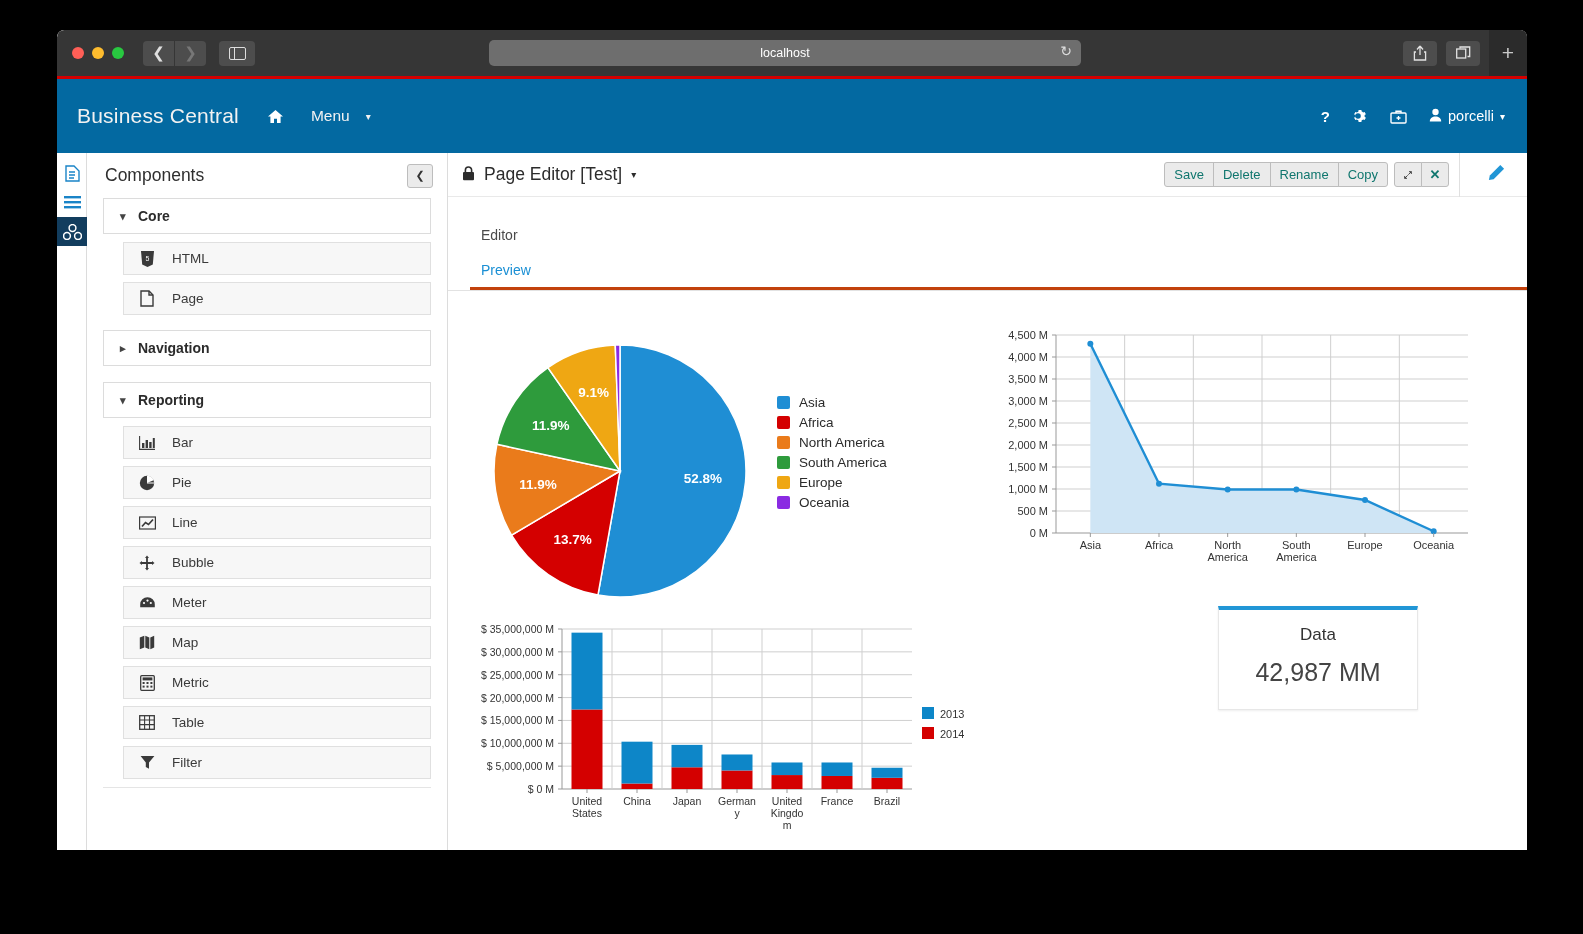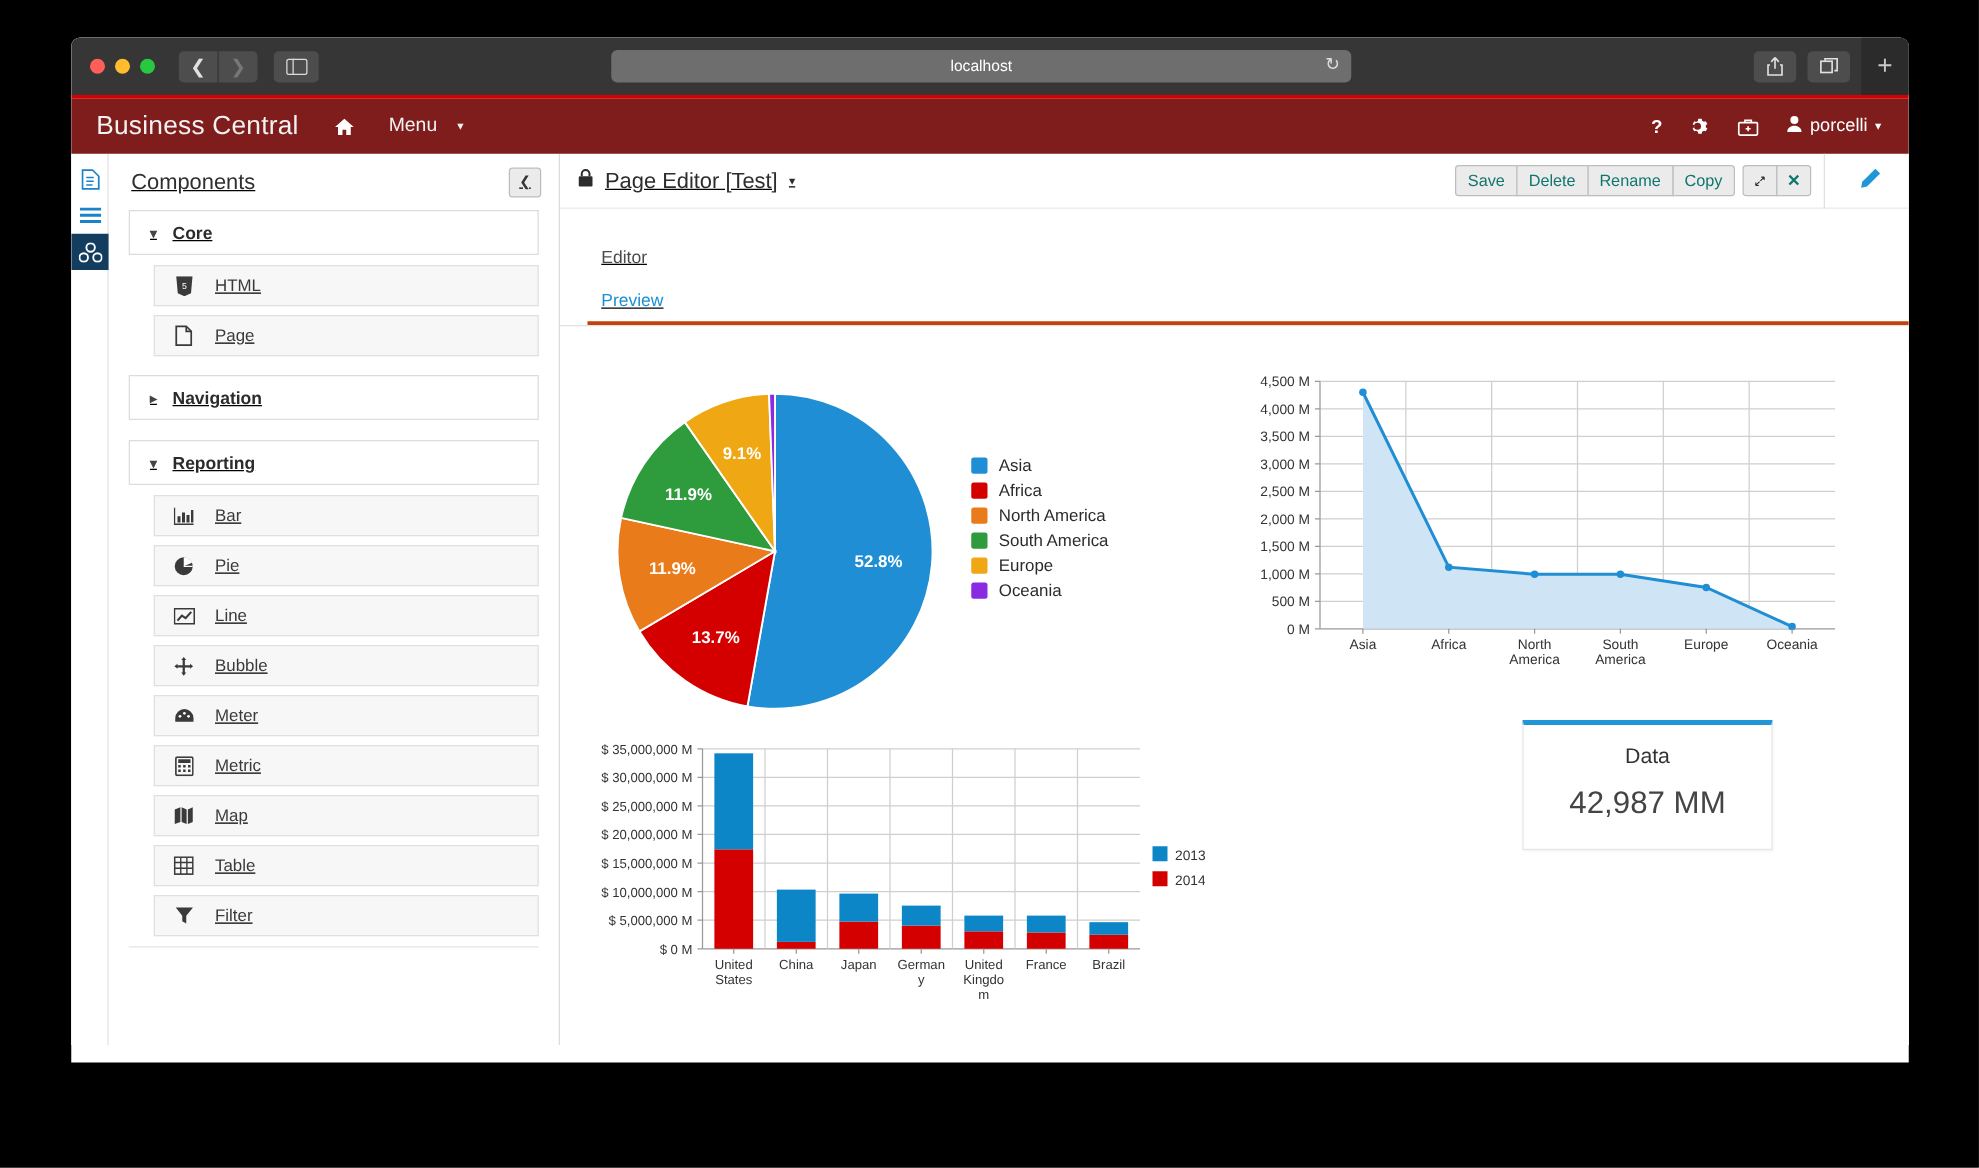--- a/index.html
+++ b/index.html
@@ -66,42 +66,42 @@
   }
   .plusbtn {
     width: 38px; height: 46px; background: #2b2b2b;
     display:flex;align-items:center;justify-content:center;
     color:#c9c9c9; font-size: 21px; font-weight: 300;
   }
   .redline { height: 3px; background: #d40000; }
 
   
   .app-header {
-    height: 44px; background: #7f1d1d;
+    height: 74px; background: #0369a1;
     display: flex; align-items: center; position: relative;
   }
   .brand {
     color: #f2f2f2; font-size: 21px; font-weight: 300;
     margin-left: 20px; letter-spacing: .2px;
   }
   .home-ico { margin-left: 28px; color:#fff; font-size: 16px; display:flex;align-items:center; }
   .menu-item {
     margin-left: 27px; color: #f2f2f2; font-size: 15.5px;
     display: flex; align-items: center; gap: 16px;
   }
   .hdr-right {
     position:absolute; right: 22px; display:flex; align-items:center; gap: 22px;
     color: #fff;
   }
   .hdr-right .hi { font-size: 14px; display:flex; align-items:center; }
   .user { display:flex; align-items:center; gap:6px; font-size: 14.5px; }
   .caret { font-size: 10px; }
 
   
-  .app-body { display: flex; height: 713px; background: #fff; text-decoration: underline; }
+  .app-body { display: flex; height: 713px; background: #fff; }
 
   .icon-rail {
     width: 30px; background: #fff; border-right: 1px solid #dcdcdc;
     padding-top: 6px; flex-shrink: 0;
   }
   .rail-item {
     width: 30px; height: 29px;
     display:flex; align-items:center; justify-content:center;
     color: #1a84c7;
   }
@@ -391,47 +391,47 @@
         <div class="comp-item">
           <span class="ci">
             <svg width="17" height="13" viewBox="0 0 17 13">
                 <path d="M8.5 1.2a7.3 7.3 0 00-7.3 7.3v2.8h14.6V8.5A7.3 7.3 0 008.5 1.2z" fill="#3a3a3a"></path>
                 <circle cx="5" cy="7" r="1.1" fill="#fff"></circle>
                 <circle cx="11.8" cy="7" r="1.1" fill="#fff"></circle>
                 <circle cx="8.5" cy="4.6" r="1.1" fill="#fff"></circle>
               </svg>
           </span>
           <span>Meter</span>
+        </div>
+        <div class="comp-item">
+          <span class="ci">
+            <svg width="16" height="15" viewBox="0 0 16 15">
+                <path d="M0.8 2.5 L5.3 0.8 V12.5 L0.8 14.2 Z" fill="#3a3a3a"></path>
+                <path d="M6.3 0.8 L10.3 2.5 V14.2 L6.3 12.5 Z" fill="#3a3a3a"></path>
+                <path d="M11.3 2.5 L15.2 0.8 V12.5 L11.3 14.2 Z" fill="#3a3a3a"></path>
+              </svg>
+          </span>
+          <span>Map</span>
         </div>
         <div class="comp-item">
           <span class="ci">
             <svg width="15" height="16" viewBox="0 0 15 16">
                 <rect x="0.7" y="0.7" width="13.6" height="14.6" rx="1" fill="none" stroke="#3a3a3a" stroke-width="1.3"></rect>
                 <rect x="2.6" y="2.4" width="9.8" height="3" fill="#3a3a3a"></rect>
                 <g fill="#3a3a3a">
                   <rect x="2.6" y="7" width="2" height="2"></rect>
                   <rect x="6.5" y="7" width="2" height="2"></rect>
                   <rect x="10.4" y="7" width="2" height="2"></rect>
                   <rect x="2.6" y="10.6" width="2" height="2"></rect>
                   <rect x="6.5" y="10.6" width="2" height="2"></rect>
                   <rect x="10.4" y="10.6" width="2" height="2"></rect>
                 </g>
               </svg>
           </span>
           <span>Metric</span>
-        </div>
-        <div class="comp-item">
-          <span class="ci">
-            <svg width="16" height="15" viewBox="0 0 16 15">
-                <path d="M0.8 2.5 L5.3 0.8 V12.5 L0.8 14.2 Z" fill="#3a3a3a"></path>
-                <path d="M6.3 0.8 L10.3 2.5 V14.2 L6.3 12.5 Z" fill="#3a3a3a"></path>
-                <path d="M11.3 2.5 L15.2 0.8 V12.5 L11.3 14.2 Z" fill="#3a3a3a"></path>
-              </svg>
-          </span>
-          <span>Map</span>
         </div>
         <div class="comp-item">
           <span class="ci">
             <svg width="16" height="15" viewBox="0 0 16 15">
                 <rect x="0.7" y="0.7" width="14.6" height="13.6" fill="none" stroke="#3a3a3a" stroke-width="1.3"></rect>
                 <path d="M0.7 5H15.3M0.7 9.6H15.3M5.6 0.7V14.3M10.5 0.7V14.3" stroke="#3a3a3a" stroke-width="1.1"></path>
               </svg>
           </span>
           <span>Table</span>
         </div>

